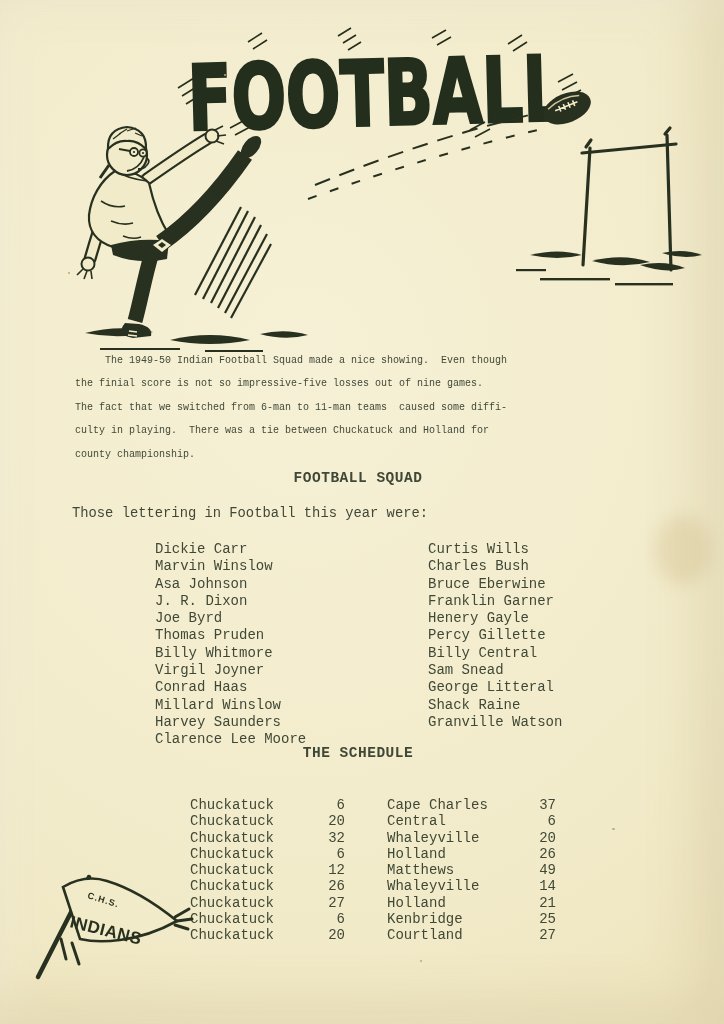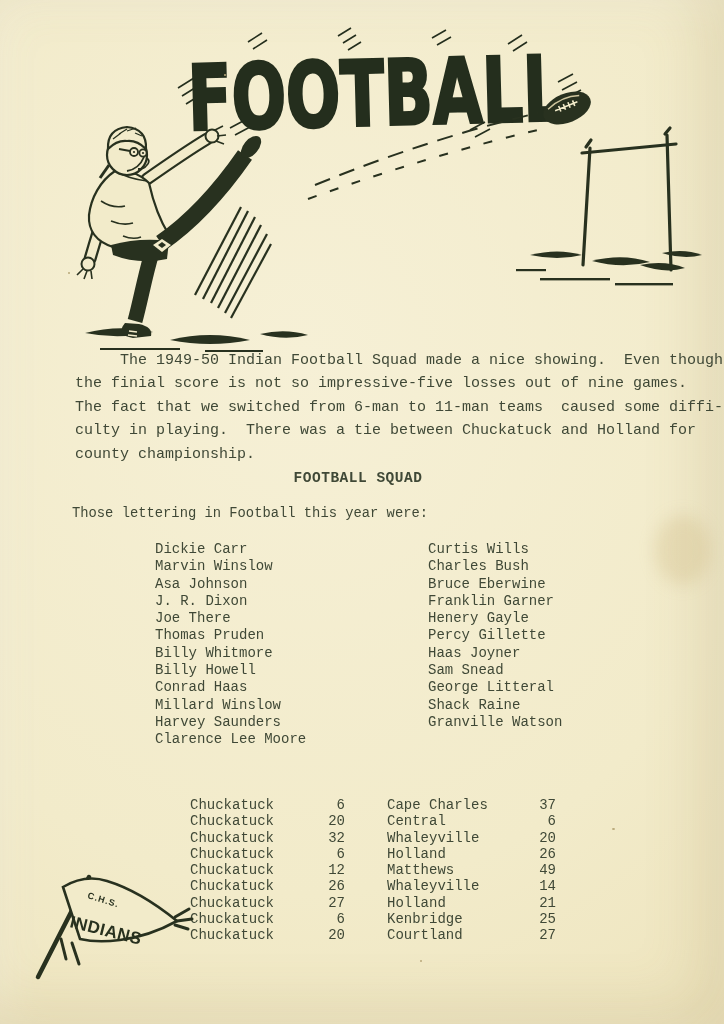--- a/index.html
+++ b/index.html
@@ -5,21 +5,21 @@
   html,body{margin:0;padding:0;background:#8a8a84;}
   .page{
     position:relative; width:724px; height:1024px; overflow:hidden;
     background:
       radial-gradient(120% 95% at 42% 35%, #f6f0d6 0%, #f2ebca 55%, #eee4bd 85%, #e7dcb0 100%);
     box-shadow: inset -22px -14px 60px rgba(140,118,60,.16), inset 10px 8px 40px rgba(255,255,248,.28);
     font-family:"Liberation Mono","DejaVu Sans Mono",monospace;
     color:#3f4836;
   }
   .tw{position:absolute; white-space:pre; color:#3f4836;}
-  .paragraph{left:75px; top:349px; font-size:15px; line-height:23.4px;}
+  .paragraph{left:75px; top:349px; font-size:10px; line-height:23.4px;}
   .squad-heading{left:0; top:470px; width:716px; text-align:center;
      font-size:14.5px; letter-spacing:.5px; font-weight:bold; white-space:pre;}
   .squad-intro{left:72px; top:506px; font-size:13.8px;}
   .names-left{position:absolute; left:155px; top:541px; font-size:14px; line-height:17.3px;}
   .names-right{position:absolute; left:428px; top:541px; font-size:14px; line-height:17.3px;}
   .name{white-space:pre;}
   .schedule-heading{left:0; top:745px; width:716px; text-align:center;
      font-size:14.5px; letter-spacing:.5px; font-weight:bold; white-space:pre;}
   .schedule{position:absolute; left:190px; top:797px; width:382px; font-size:14px; line-height:16.3px;}
   .sch-row{display:flex;font-family:Liberation Mono, monospace;}
@@ -160,44 +160,45 @@
 county championship.</div>
 
   <div class="tw squad-intro">Those lettering in Football this year were:</div>
   <div class="tw squad-heading">FOOTBALL SQUAD</div>
 
   <div class="names-left">
     <div class="name">Dickie Carr</div>
     <div class="name">Marvin Winslow</div>
     <div class="name">Asa Johnson</div>
     <div class="name">J. R. Dixon</div>
-    <div class="name">Joe There</div>
+    <div class="name">Joe Byrd</div>
     <div class="name">Thomas Pruden</div>
     <div class="name">Billy Whitmore</div>
-    <div class="name">Billy Howell</div>
+    <div class="name">Virgil Joyner</div>
     <div class="name">Conrad Haas</div>
     <div class="name">Millard Winslow</div>
     <div class="name">Harvey Saunders</div>
     <div class="name">Clarence Lee Moore</div>
   </div>
 
   <div class="names-right">
     <div class="name">Curtis Wills</div>
     <div class="name">Charles Bush</div>
     <div class="name">Bruce Eberwine</div>
     <div class="name">Franklin Garner</div>
     <div class="name">Henery Gayle</div>
     <div class="name">Percy Gillette</div>
-    <div class="name">Haas Joyner</div>
+    <div class="name">Billy Central</div>
     <div class="name">Sam Snead</div>
     <div class="name">George Litteral</div>
     <div class="name">Shack Raine</div>
     <div class="name">Granville Watson</div>
   </div>
 
+  <div class="tw schedule-heading">THE SCHEDULE</div>
 
   <div class="schedule">
     <div class="sch-row">
       <span class="sch-home">Chuckatuck</span>
       <span class="sch-hs">6</span>
       <span class="sch-opp">Cape Charles</span>
       <span class="sch-os">37</span>
     </div>
     <div class="sch-row">
       <span class="sch-home">Chuckatuck</span>

